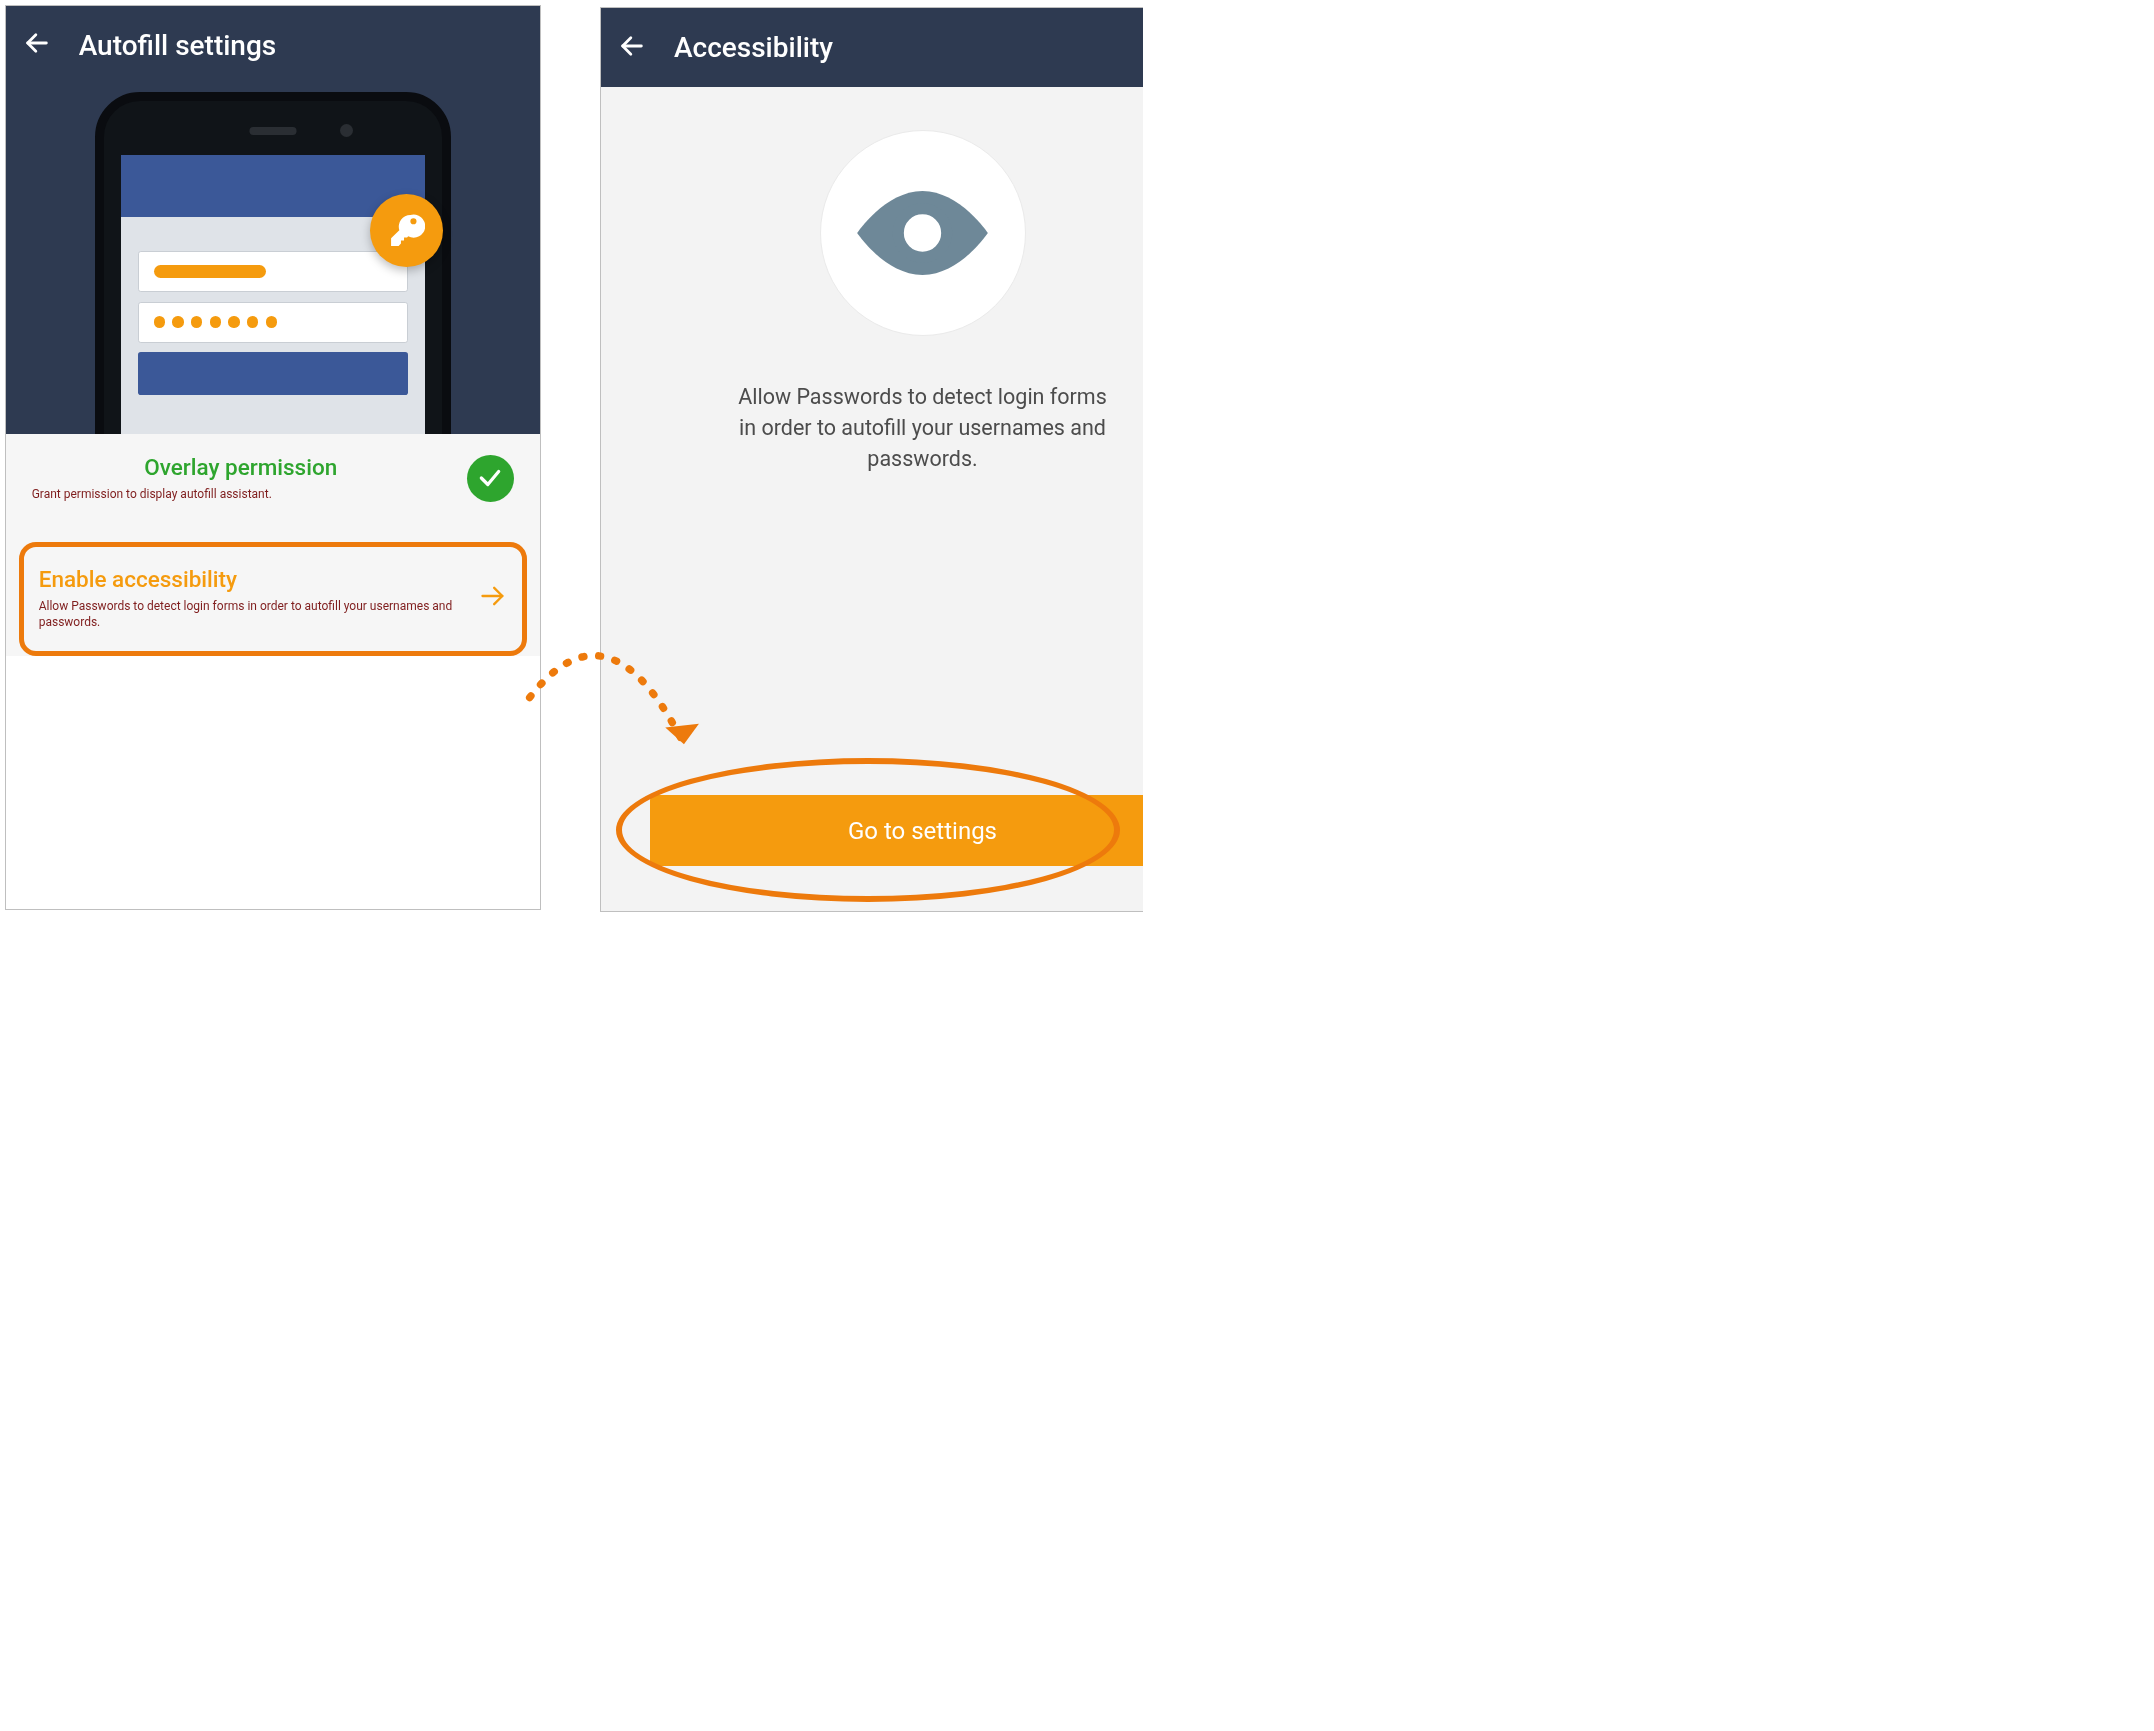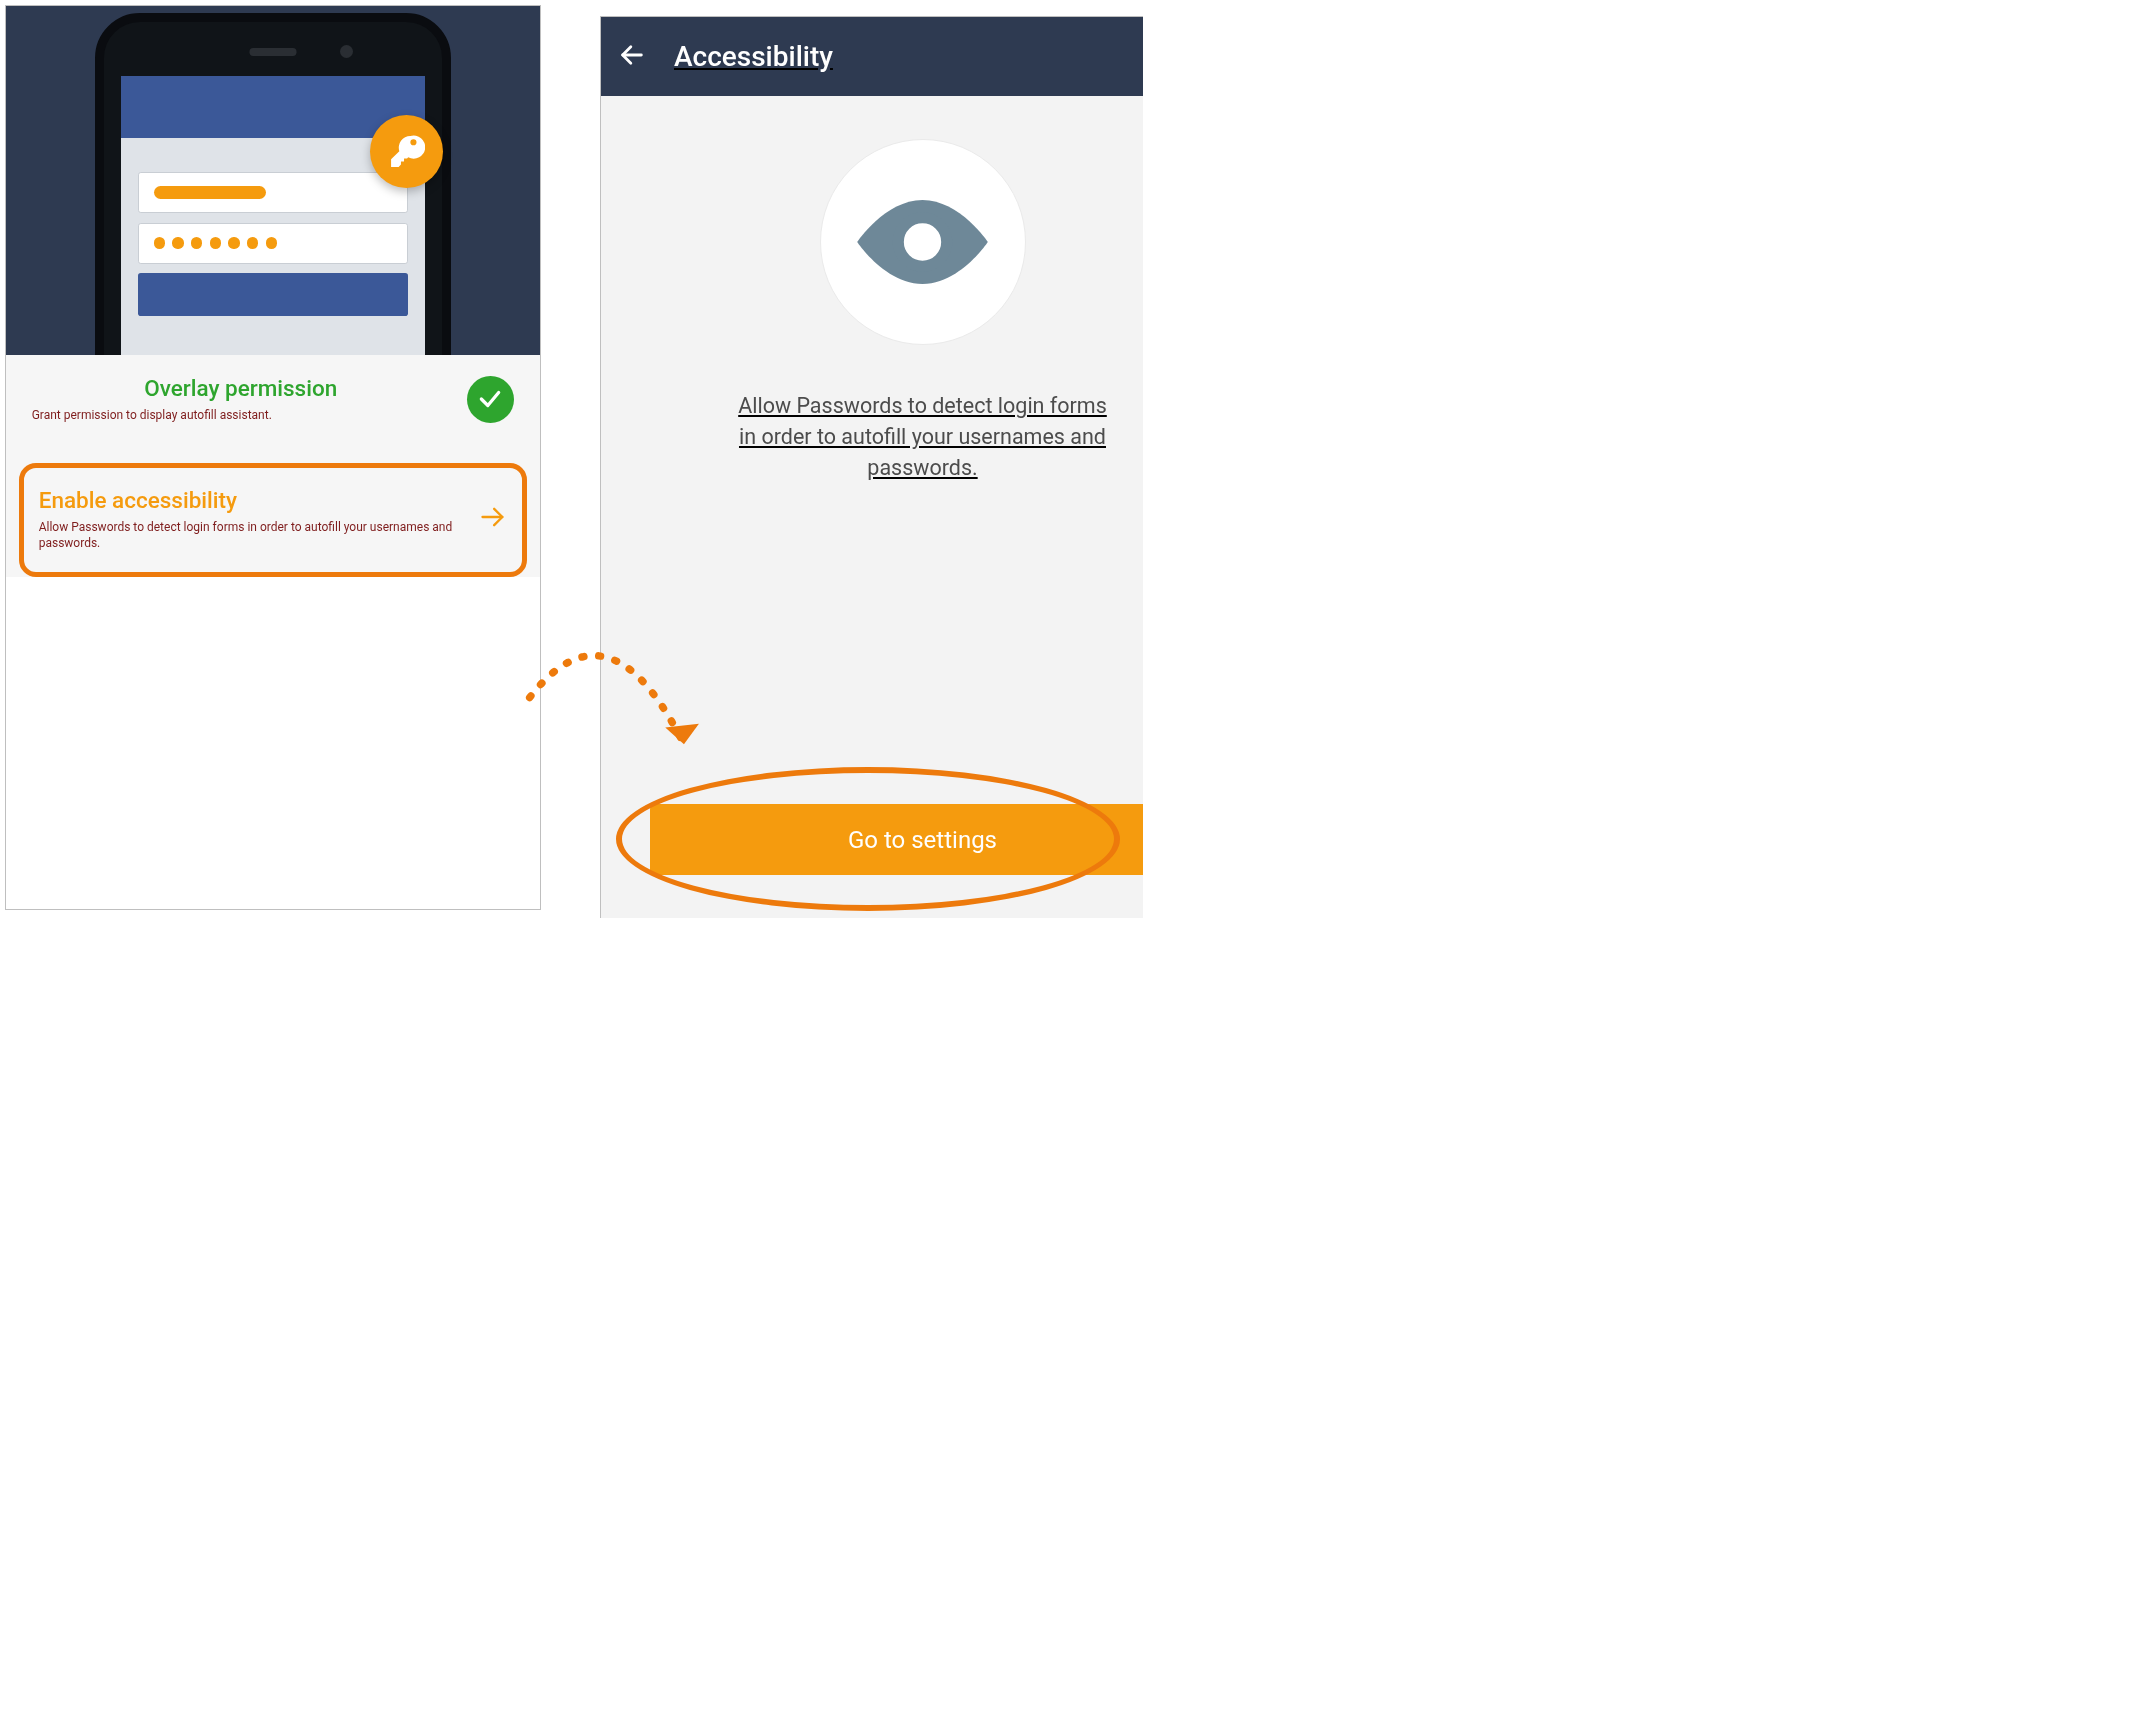--- a/index.html
+++ b/index.html
@@ -9,21 +9,21 @@
     width: 1143px;
     height: 918px;
     position: relative;
   }
   .screen {
     position: absolute;
     border: 1.9px solid #bfbfbf;
     overflow: hidden;
   }
   .screen-left { left: 4.7px; top: 4.7px; width: 536px; height: 905px; }
-  .screen-right { left: 600px; top: 16px; width: 645px; height: 905px; text-decoration: underline; }
+  .screen-right { left: 600px; top: 7px; width: 645px; height: 905px; }
 
   .appbar {
     height: 79px;
     background: #2e3a51;
     display: flex;
     align-items: center;
     padding: 0 17px;
     gap: 28px;
   }
   .appbar .back-icon { color: #fff; }
@@ -177,20 +177,29 @@
     position: absolute;
     left: 525px; top: 604px;
     width: 187px; height: 187px;
     pointer-events: none;
   }
 </style>
 </head>
 <body>
 
 <div class="screen screen-left">
+  <div class="appbar">
+    <span class="back-icon">
+      <svg width="28" height="28" viewBox="0 0 24 24" fill="none" stroke="white" stroke-width="2.4" stroke-linecap="round" stroke-linejoin="round">
+          <line x1="20" y1="12" x2="4" y2="12"></line>
+          <polyline points="11 5 4 12 11 19"></polyline>
+        </svg>
+    </span>
+    <div class="appbar-title">Autofill settings</div>
+  </div>
 
   <div class="hero-area">
     <div class="phone-frame">
       <div class="phone-speaker"></div>
       <div class="phone-cam"></div>
       <div class="phone-screen">
         <div class="fb-header"></div>
         <div class="white-card">
           <div class="field">
               <div class="pill"></div>

